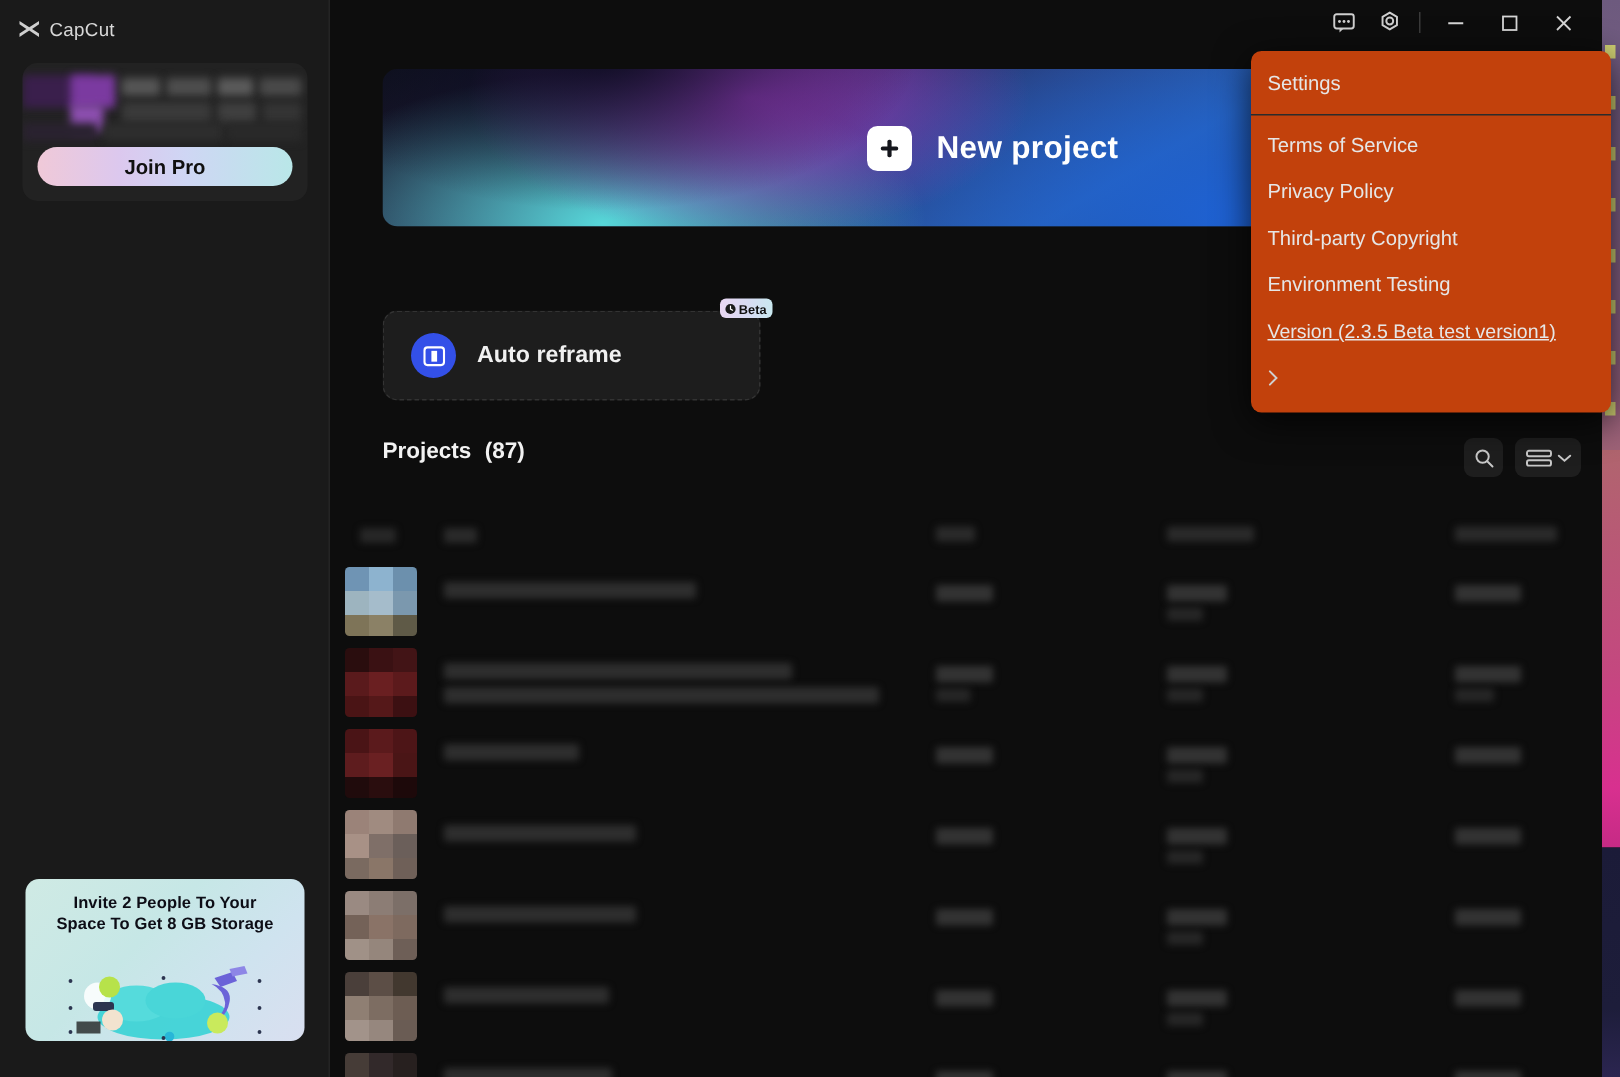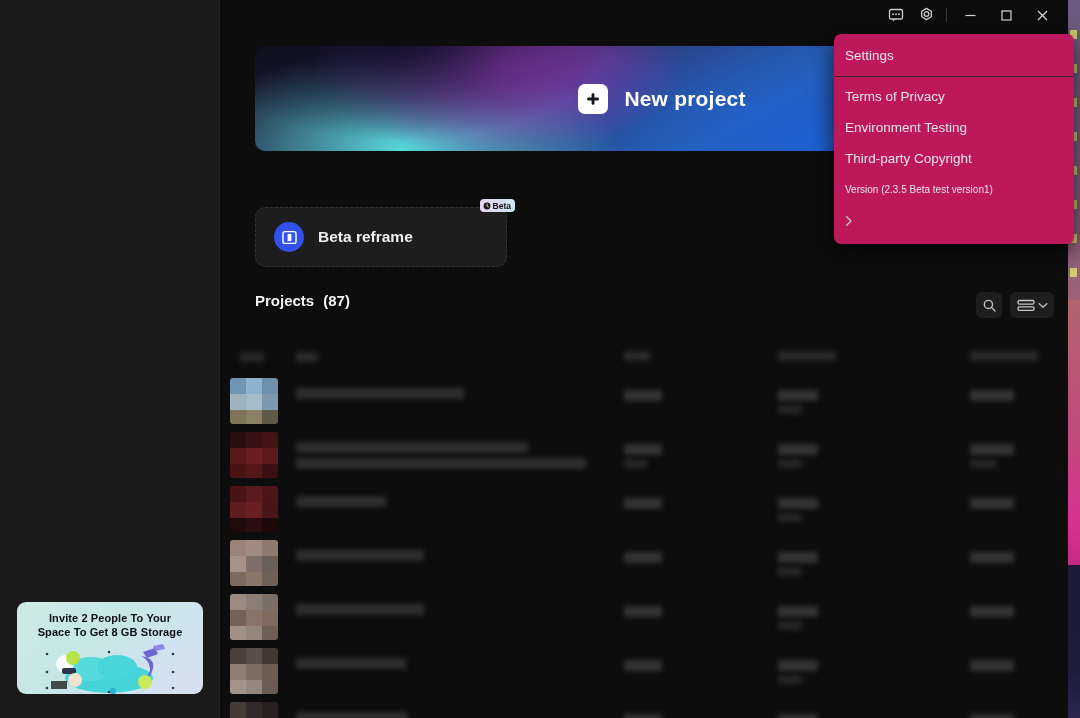--- a/index.html
+++ b/index.html
@@ -49,21 +49,21 @@
   }
 
   .nav-item {
     position:absolute; left:15px; top:168px; width:190px; height:50px;
     background:#262626; border-radius:10px;
     display:flex; align-items:center; gap:12px; padding-left:16px; cursor:pointer;
   }
   .nav-item .label { font-size:14.5px; color:#efefef; }
 
   .promo {
-    position:absolute; left:17px; bottom:24px; width:186px; height:92px;
+    position:absolute; left:17px; bottom:24px; width:186px; height:108px;
     border-radius:9px; overflow:hidden; cursor:pointer;
     background:linear-gradient(135deg,#cfeae4 0%,#c6e7e6 40%,#cfe3ef 70%,#d9dff0 100%);
   }
   .promo-title {
     position:relative; z-index:3; padding:9px 8px 0; text-align:center;
     font-size:11px; font-weight:bold; color:#0d0d16; line-height:1.28;
     letter-spacing:.1px; font-family:"Liberation Sans", sans-serif;
   }
   .promo-art { position:absolute; left:0; bottom:0; width:186px; height:52px; z-index:1; }
 
@@ -161,21 +161,47 @@
         <div class="edge-tick" style="top: 170px;"></div>
         <div class="edge-tick" style="top: 204px;"></div>
         <div class="edge-tick" style="top: 238px;"></div>
       </div>
     <div class="edge-seg edge-b"></div>
     <div class="edge-seg edge-c"></div>
   </div>
 
   <div class="sidebar">
 
-
+    <div class="logo-row">
+      <span class="logo-mark">
+        <svg width="15" height="14" viewBox="0 0 15 14">
+          <path d="M1 1 L7.5 5.2 L14 1 L14 3.2 L9.4 6.3 L14 9.4 L14 11.6 L7.5 7.4 L1 11.6 L1 9.4 L5.6 6.3 L1 3.2 Z" fill="#cfcfcf"></path>
+        </svg>
+      </span>
+      <span class="logo-text">CapCut</span>
+    </div>
+
+    <div class="pro-card">
+      <div class="pro-blur" id="proBlur">
+          <div class="bl" style="left: 0px; top: 0px; width: 48px; height: 22px; background: rgb(58, 31, 76); filter: blur(3px);"></div>
+          <div class="bl" style="left: 32px; top: 0px; width: 30px; height: 22px; background: rgb(123, 58, 160); filter: blur(3px);"></div>
+          <div class="bl" style="left: 32px; top: 20px; width: 22px; height: 18px; background: rgb(141, 79, 176); filter: blur(3px);"></div>
+          <div class="bl" style="left: 66px; top: 2px; width: 26px; height: 12px; background: rgb(85, 85, 85); filter: blur(3px);"></div>
+          <div class="bl" style="left: 96px; top: 2px; width: 30px; height: 12px; background: rgb(78, 78, 78); filter: blur(3px);"></div>
+          <div class="bl" style="left: 130px; top: 2px; width: 24px; height: 12px; background: rgb(90, 90, 90); filter: blur(3px);"></div>
+          <div class="bl" style="left: 158px; top: 2px; width: 28px; height: 12px; background: rgb(74, 74, 74); filter: blur(3px);"></div>
+          <div class="bl" style="left: 66px; top: 18px; width: 60px; height: 14px; background: rgb(58, 58, 58); filter: blur(3px);"></div>
+          <div class="bl" style="left: 130px; top: 18px; width: 26px; height: 14px; background: rgb(63, 63, 63); filter: blur(3px);"></div>
+          <div class="bl" style="left: 160px; top: 18px; width: 26px; height: 14px; background: rgb(52, 52, 52); filter: blur(3px);"></div>
+          <div class="bl" style="left: 0px; top: 32px; width: 50px; height: 12px; background: rgb(42, 34, 48); filter: blur(3px);"></div>
+          <div class="bl" style="left: 54px; top: 32px; width: 80px; height: 12px; background: rgb(46, 46, 46); filter: blur(3px);"></div>
+          <div class="bl" style="left: 136px; top: 32px; width: 50px; height: 12px; background: rgb(42, 42, 42); filter: blur(3px);"></div>
+        </div>
+      <button class="join-pro">Join Pro</button>
+    </div>
 
 
     <div class="promo">
       <div class="promo-title">
         <div>Invite 2 People To Your</div>
         <div>Space To Get 8 GB Storage</div>
       </div>
       <svg class="promo-art" viewBox="0 0 186 52">
         <ellipse cx="92" cy="36" rx="44" ry="15" fill="#3fd3d6" opacity=".95"></ellipse>
         <ellipse cx="74" cy="27" rx="22" ry="12" fill="#55dbdc"></ellipse>
@@ -256,21 +282,21 @@
       </div>
     </div>
 
     <div class="auto-reframe">
       <span class="ar-icon">
         <svg width="17" height="17" viewBox="0 0 17 17">
           <rect x="2" y="2.6" width="13" height="11.8" rx="2" fill="none" stroke="#ffffff" stroke-width="1.4"></rect>
           <rect x="6.6" y="4.9" width="3.8" height="7.2" fill="#ffffff"></rect>
         </svg>
       </span>
-      <span class="ar-label">Beta reframe</span>
+      <span class="ar-label">Auto reframe</span>
       <span class="free-badge">
         <svg width="8" height="8" viewBox="0 0 8 8">
           <circle cx="4" cy="4" r="3.4" fill="#1a1a1a"></circle>
           <path d="M4 2.1 L4 4.1 L5.4 4.8" stroke="#ffffff" stroke-width=".8" fill="none" stroke-linecap="round"></path>
         </svg>
         <span>Beta</span>
       </span>
     </div>
 
     <div class="projects-head">
@@ -420,37 +446,40 @@
             <div class="px" style="left: 32px; top: 0px; width: 16px; height: 16px; background: rgb(39, 32, 31);"></div>
           </div>
           <div class="blurtext" style="left: 66px; top: 12px; width: 112px; height: 11px; background: rgb(46, 46, 46); filter: blur(2.4px);"></div>
           <div class="blurtext" style="left: 394px; top: 14px; width: 38px; height: 11px; background: rgb(51, 51, 51); filter: blur(2.6px);"></div>
           <div class="blurtext" style="left: 548px; top: 14px; width: 40px; height: 11px; background: rgb(51, 51, 51); filter: blur(2.6px);"></div>
           <div class="blurtext" style="left: 740px; top: 14px; width: 44px; height: 11px; background: rgb(51, 51, 51); filter: blur(2.6px);"></div>
         </div>
       </div>
   </div>
 
-  <div id="menu" style="position:absolute;left:834px;top:34px;width:240px;background:#be185d;border-radius:7px;
+  <div id="menu" style="position:absolute;left:834px;top:34px;width:240px;background:#c2410c;border-radius:7px;
               box-shadow:0 6px 24px rgba(0,0,0,.75);z-index:60;padding:6px 0 8px;overflow:hidden;">
       <div style="height: 31px; display: flex; align-items: center; padding: 0px 14px 0px 11px; cursor: pointer;">
         <span style="font-size: 13.5px; color: rgb(230, 230, 230); flex: 1 1 0%; white-space: nowrap;">Settings</span>
       </div>
       <div style="height: 1px; background: rgb(43, 43, 43); margin: 5px 0px 4px;"></div>
       <div style="height: 31px; display: flex; align-items: center; padding: 0px 14px 0px 11px; cursor: pointer;">
-        <span style="font-size: 13.5px; color: rgb(230, 230, 230); flex: 1 1 0%; white-space: nowrap;">Terms of Privacy</span>
+        <span style="font-size: 13.5px; color: rgb(230, 230, 230); flex: 1 1 0%; white-space: nowrap;">Terms of Service</span>
+      </div>
+      <div style="height: 31px; display: flex; align-items: center; padding: 0px 14px 0px 11px; cursor: pointer;">
+        <span style="font-size: 13.5px; color: rgb(230, 230, 230); flex: 1 1 0%; white-space: nowrap;">Privacy Policy</span>
+      </div>
+      <div style="height: 31px; display: flex; align-items: center; padding: 0px 14px 0px 11px; cursor: pointer;">
+        <span style="font-size: 13.5px; color: rgb(230, 230, 230); flex: 1 1 0%; white-space: nowrap;">Third-party Copyright</span>
       </div>
       <div style="height: 31px; display: flex; align-items: center; padding: 0px 14px 0px 11px; cursor: pointer;">
         <span style="font-size: 13.5px; color: rgb(230, 230, 230); flex: 1 1 0%; white-space: nowrap;">Environment Testing</span>
       </div>
       <div style="height: 31px; display: flex; align-items: center; padding: 0px 14px 0px 11px; cursor: pointer;">
-        <span style="font-size: 13.5px; color: rgb(230, 230, 230); flex: 1 1 0%; white-space: nowrap;">Third-party Copyright</span>
-      </div>
-      <div style="height: 31px; display: flex; align-items: center; padding: 0px 14px 0px 11px; cursor: pointer;">
-        <span style="font-size: 10px; color: rgb(230, 230, 230); flex: 1 1 0%; white-space: nowrap;">Version (2.3.5 Beta test version1)</span>
+        <span style="font-size: 13px; color: rgb(230, 230, 230); flex: 1 1 0%; white-space: nowrap; text-decoration: underline;">Version (2.3.5 Beta test version1)</span>
       </div>
       <div style="height: 31px; display: flex; align-items: center; padding: 0px 14px 0px 11px; cursor: pointer;">
         <svg width="8" height="12" viewBox="0 0 8 12">
           <path d="M1.6 1.6 L6 6 L1.6 10.4" fill="none" stroke="#cfcfcf" stroke-width="1.3" stroke-linecap="round"></path>
         </svg>
       </div>
     </div>
 
 </div>
 

